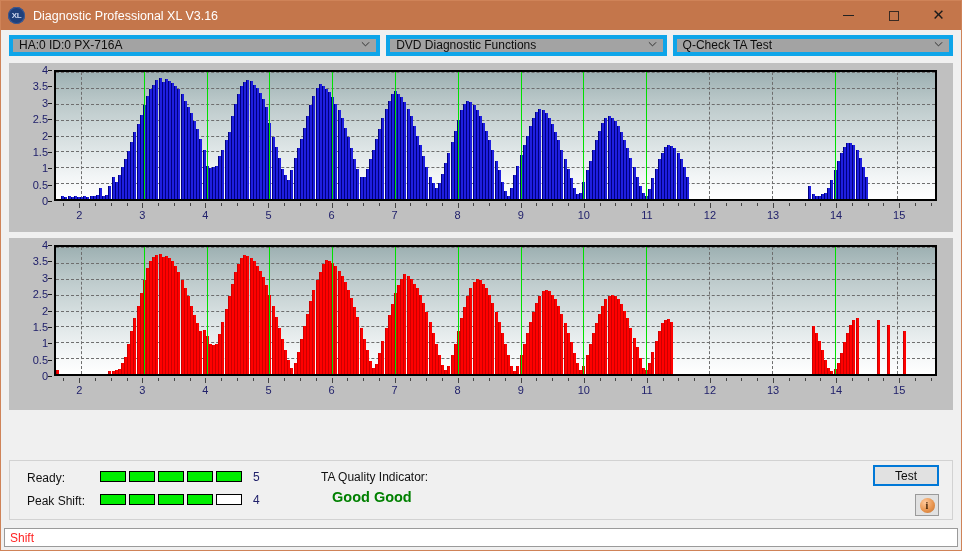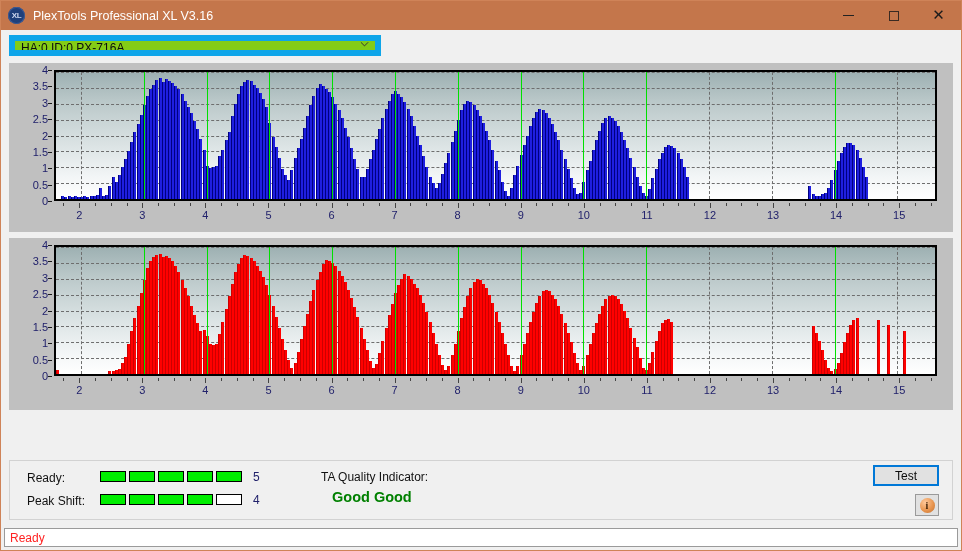--- a/index.html
+++ b/index.html
@@ -109,25 +109,25 @@
     height: 30px;
     background: #f0f0f0;
     display: flex;
     align-items: center;
     padding: 0 8px;
     gap: 6px;
   }
   .combo {
     position: relative;
     height: 21px;
-    background: #84cc16;
-    border: 6px solid #0ea5e9;
+    background: #a3a3a3;
+    border: 4px solid #0ea5e9;
     box-sizing: border-box;
     display: flex;
-    align-items: flex-start;
+    align-items: flex-end;
     font-size: 12px;
     color: #0d0d0d;
     padding-left: 6px;
     white-space: nowrap;
     overflow: hidden;
   }
   #combo-drive { width: 372px; }
   #combo-func  { width: 281px; }
   #combo-test  { width: 281px; }
   .combo .caret {
@@ -350,32 +350,44 @@
     color: #ff2222;
   }
 </style>
 </head>
 <body>
 
 <div id="app-window">
 
   <div id="titlebar">
     <div id="app-icon">XL</div>
-    <div id="title-text">PlexTools Professional XL V3.16</div>
+    <div id="title-text">Diagnostic Professional XL V3.16</div>
     <div class="winbtns">
       <div class="winbtn min"></div>
       <div class="winbtn max"></div>
       <div class="winbtn close">✕</div>
     </div>
   </div>
 
 
   <div id="selector-row">
     <div class="combo" id="combo-drive">
       <span>HA:0 ID:0  PX-716A</span>
+      <svg class="caret" viewBox="0 0 10 10">
+          <path d="M1 3 L5 7 L9 3" stroke="#333" stroke-width="1.1" fill="none"></path>
+        </svg>
+    </div>
+    <div class="combo" id="combo-func">
+      <span>DVD Diagnostic Functions</span>
+      <svg class="caret" viewBox="0 0 10 10">
+          <path d="M1 3 L5 7 L9 3" stroke="#333" stroke-width="1.1" fill="none"></path>
+        </svg>
+    </div>
+    <div class="combo" id="combo-test">
+      <span>Q-Check TA Test</span>
       <svg class="caret" viewBox="0 0 10 10">
           <path d="M1 3 L5 7 L9 3" stroke="#333" stroke-width="1.1" fill="none"></path>
         </svg>
     </div>
   </div>
 
   <div id="charts">
     <div class="chart-panel">
       <div class="yaxis">
           <div class="ylab" style="top: 131px;">0</div>
@@ -1080,16 +1092,16 @@
     <div id="ta-label">TA Quality Indicator:</div>
     <div id="ta-value" style="color: rgb(0, 128, 0);">Good Good</div>
 
     <div id="start-button">Test</div>
     <div id="info-button">
       <div id="info-circle">i</div>
     </div>
   </div>
 
   <div id="statusbar">
-    <span id="status-text" style="color: rgb(255, 34, 34);">Ready</span>
+    <span id="status-text" style="color: rgb(255, 34, 34);">Shift</span>
   </div>
 
 </div>
 
 </body></html>

